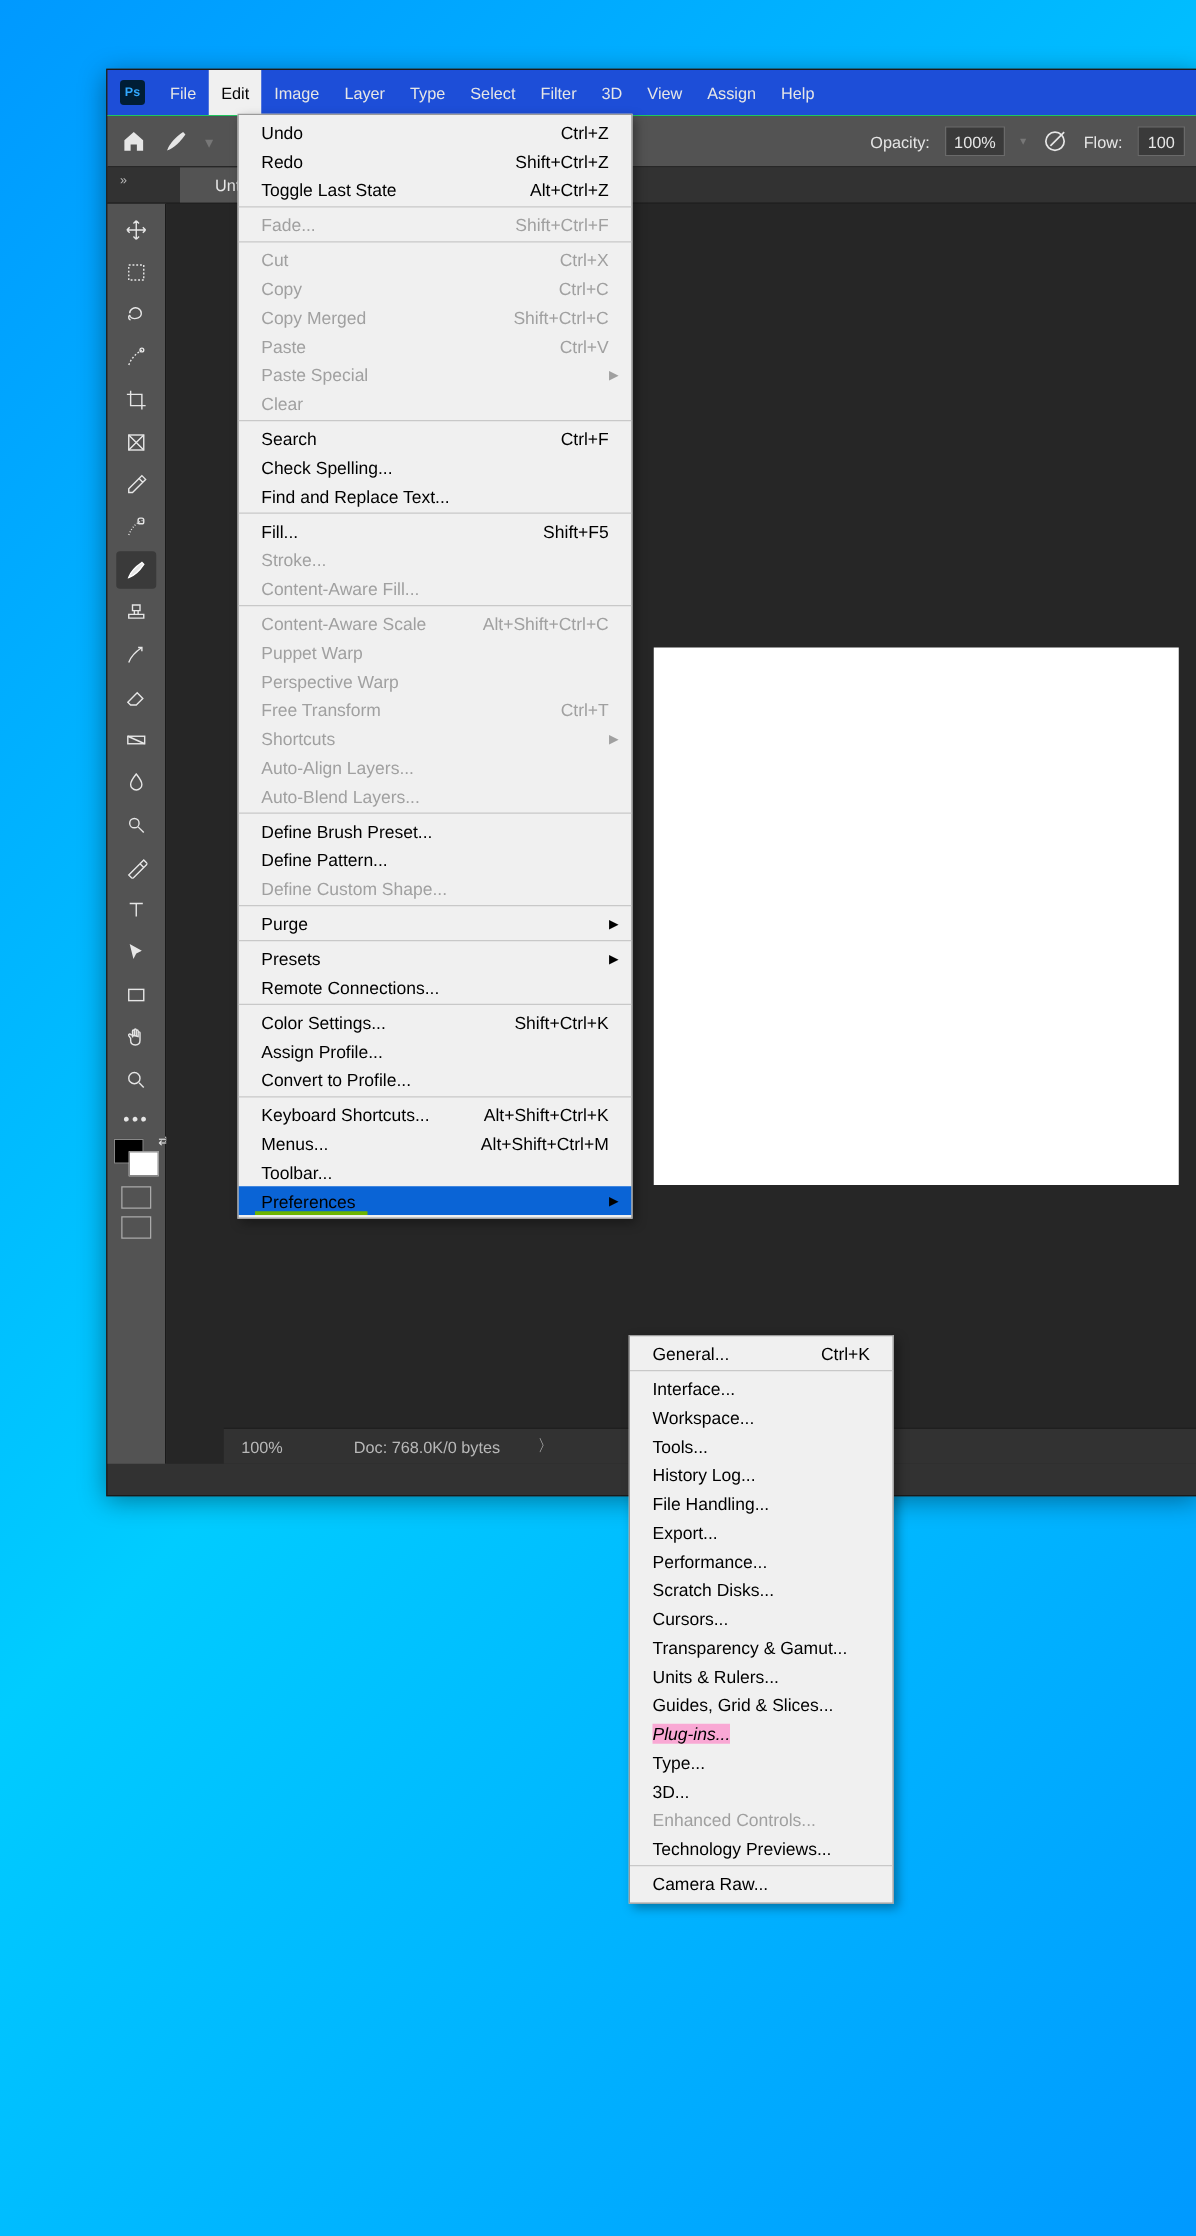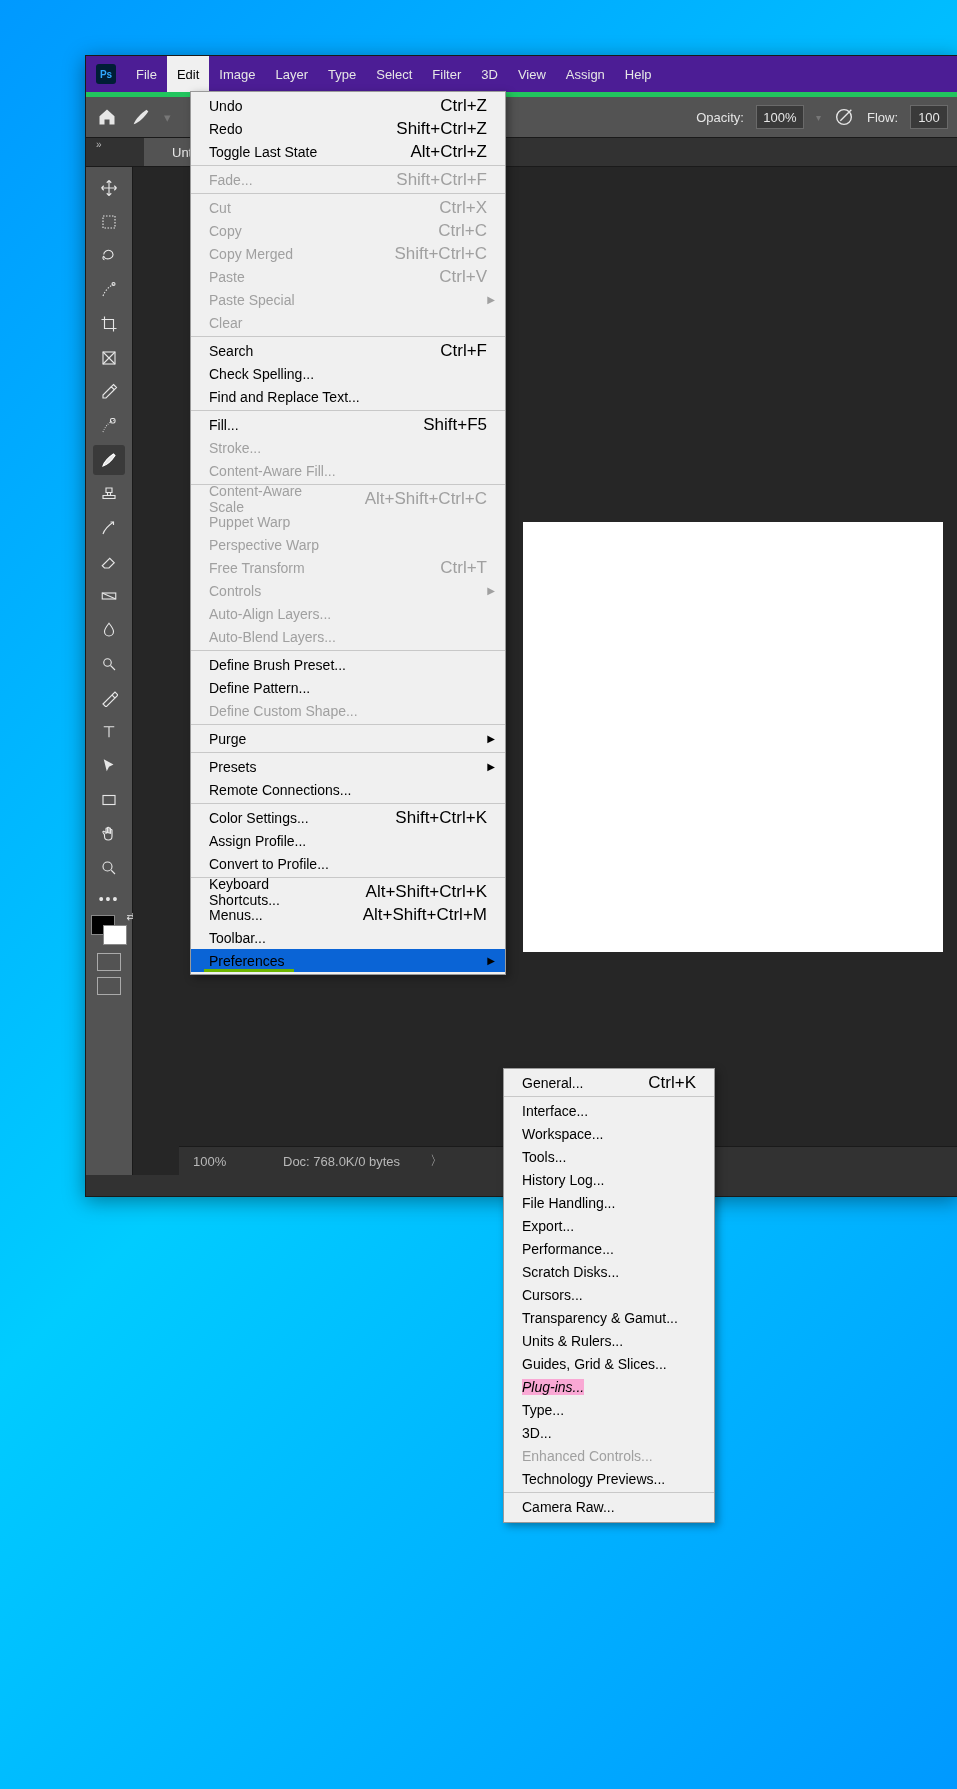--- a/index.html
+++ b/index.html
@@ -1,17 +1,17 @@
 <!DOCTYPE html>
 <html><head>
 <meta charset="utf-8">
 <style>
 html,body{margin:0;padding:0;width:957px;height:1789px;font-family:"Segoe UI",Arial,sans-serif;overflow:hidden;background:linear-gradient(135deg,#0099ff 0%,#00ccff 50%,#0099ff 100%);}
 .ps-window{position:absolute;left:85px;top:55px;width:872px;height:1140px;background:#323232;box-shadow:0 4px 20px rgba(0,0,0,0.4);border:1px solid #1a1a1a;}
-.topbar{display:flex;align-items:center;height:36px;background:#4c1d95;border-bottom:5px solid #22c55e;}
+.topbar{display:flex;align-items:center;height:36px;background:#1d4ed8;border-bottom:1px solid #22c55e;}
 .ps-logo{width:20px;height:20px;margin:0 10px;background:#001e36;display:flex;align-items:center;justify-content:center;color:#31a8ff;font-size:10px;font-weight:bold;border-radius:3px;}
 .menubar{display:flex;align-items:center;height:36px;}
 .menu-item{padding:0 10px;color:#e6e6e6;font-size:13px;height:36px;display:flex;align-items:center;cursor:default;}
 .menu-item.active{background:#f0f0f0;color:#000;}
 .options-bar{height:40px;background:#535353;display:flex;align-items:center;padding:0 10px;gap:12px;color:#e6e6e6;font-size:13px;border-bottom:1px solid #1a1a1a;}
 .home-icon{width:22px;height:20px;fill:#e6e6e6;}
 .opacity-field{width:46px;height:22px;background:#3a3a3a;border:1px solid #6a6a6a;color:#e6e6e6;font-size:13px;text-align:center;display:flex;align-items:center;justify-content:center;}
 .tabbar{height:28px;background:#323232;display:flex;border-bottom:1px solid #1a1a1a;padding-left:58px;}
 .tabbar-chevron{position:absolute;left:10px;top:83px;color:#b8b8b8;font-size:10px;}
 .doc-tab{padding:0 28px;height:28px;background:#535353;color:#e6e6e6;font-size:13px;display:flex;align-items:center;border-right:1px solid #1a1a1a;}
@@ -24,21 +24,21 @@
 .canvas-area{flex:1;background:#262626;position:relative;}
 .canvas-rect{position:absolute;left:390px;top:355px;width:420px;height:430px;background:#fff;}
 .statusbar{position:absolute;bottom:0;left:46px;right:0;height:28px;background:#323232;border-top:1px solid #1a1a1a;color:#b8b8b8;font-size:13px;display:flex;align-items:center;padding:0 14px;gap:30px;}
 .zoom-val{width:60px;}
 .edit-menu{position:absolute;left:190px;top:91px;width:314px;background:#f0f0f0;border:1px solid #9a9a9a;box-shadow:3px 3px 8px rgba(0,0,0,0.35);font-size:14px;color:#000;}
 .menu-section{border-bottom:1px solid #c8c8c8;padding:2px 0;}
 .menu-section:last-child{border-bottom:none;}
 .menu-row{display:flex;align-items:center;height:23px;padding:0 18px;cursor:default;position:relative;gap:24px;}
 .menu-row.disabled{color:#a0a0a0;}
 .menu-row.highlighted{background:#0a64d6;color:#000000;}
-.menu-row .shortcut{margin-left:auto;font-size:17px;}
+.menu-row .shortcut{margin-left:auto;font-size:14px;}
 .menu-row .submenu-arrow{position:absolute;right:10px;font-size:10px;}
 .pref-underline{position:absolute;left:13px;bottom:0px;width:90px;height:3px;background:#6db400;}
 .pref-submenu{position:absolute;left:503px;top:1068px;width:210px;background:#f0f0f0;border:1px solid #9a9a9a;box-shadow:3px 3px 8px rgba(0,0,0,0.35);font-size:14px;color:#000;padding-bottom:2px;}
 .highlight-yellow{background:#f9a8d4;font-style:italic;}
 .colors-box{width:36px;height:24px;position:relative;margin-top:4px;}
 .colors-box .fg{position:absolute;left:0;top:0;width:22px;height:18px;background:#000;border:1px solid #888;}
 .colors-box .bg{position:absolute;right:0;bottom:-6px;width:22px;height:18px;background:#fff;border:1px solid #888;}
 .small-swap{position:absolute;right:-8px;top:-4px;font-size:10px;color:#e6e6e6;}
 .footer-icons{display:flex;flex-direction:column;gap:6px;align-items:center;margin-top:10px;}
 .footer-icons div{width:22px;height:16px;border:1px solid #aaa;}
@@ -306,21 +306,21 @@
         <span>Puppet Warp</span>
       </div>
       <div class="menu-row disabled">
         <span>Perspective Warp</span>
       </div>
       <div class="menu-row disabled">
         <span>Free Transform</span>
         <span class="shortcut">Ctrl+T</span>
       </div>
       <div class="menu-row disabled">
-        <span>Controls</span>
+        <span>Shortcuts</span>
         <span class="submenu-arrow">▶</span>
       </div>
       <div class="menu-row disabled">
         <span>Auto-Align Layers...</span>
       </div>
       <div class="menu-row disabled">
         <span>Auto-Blend Layers...</span>
       </div>
     </div>
     <div class="menu-section">

